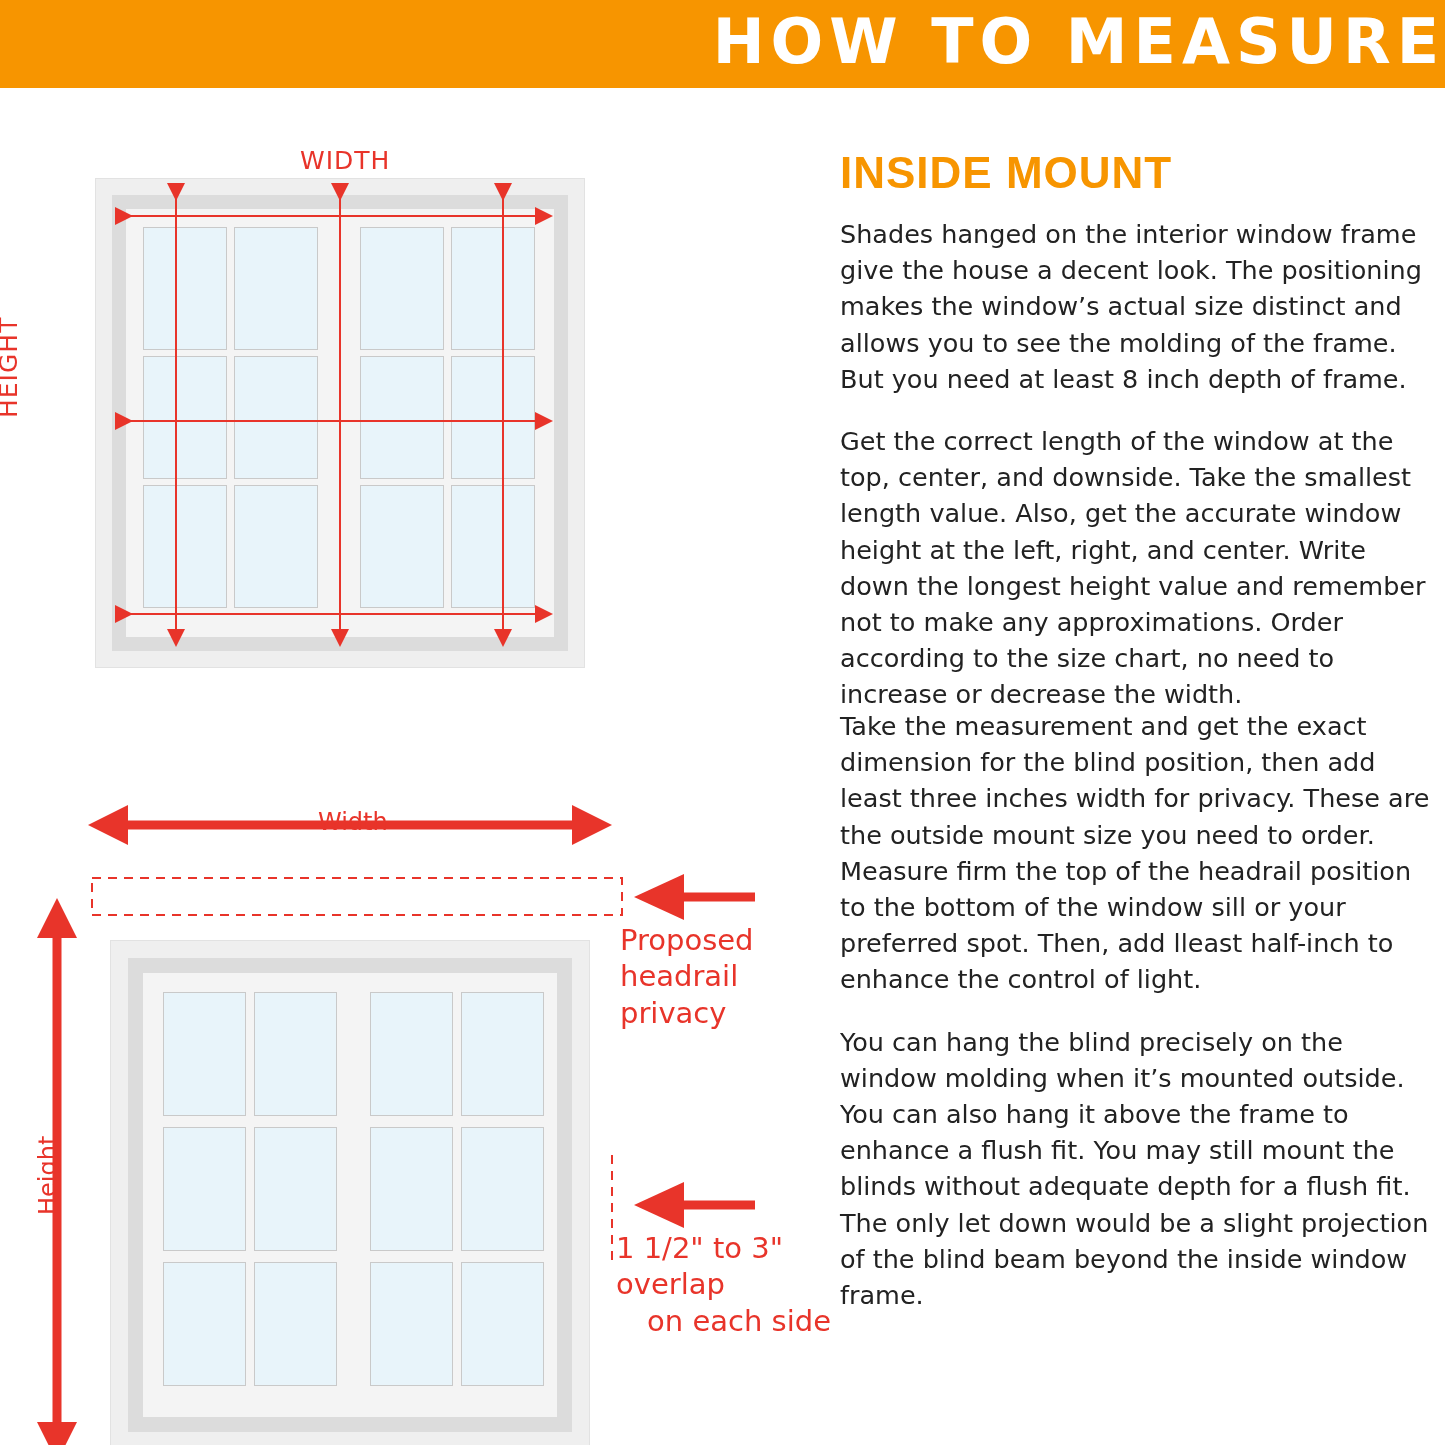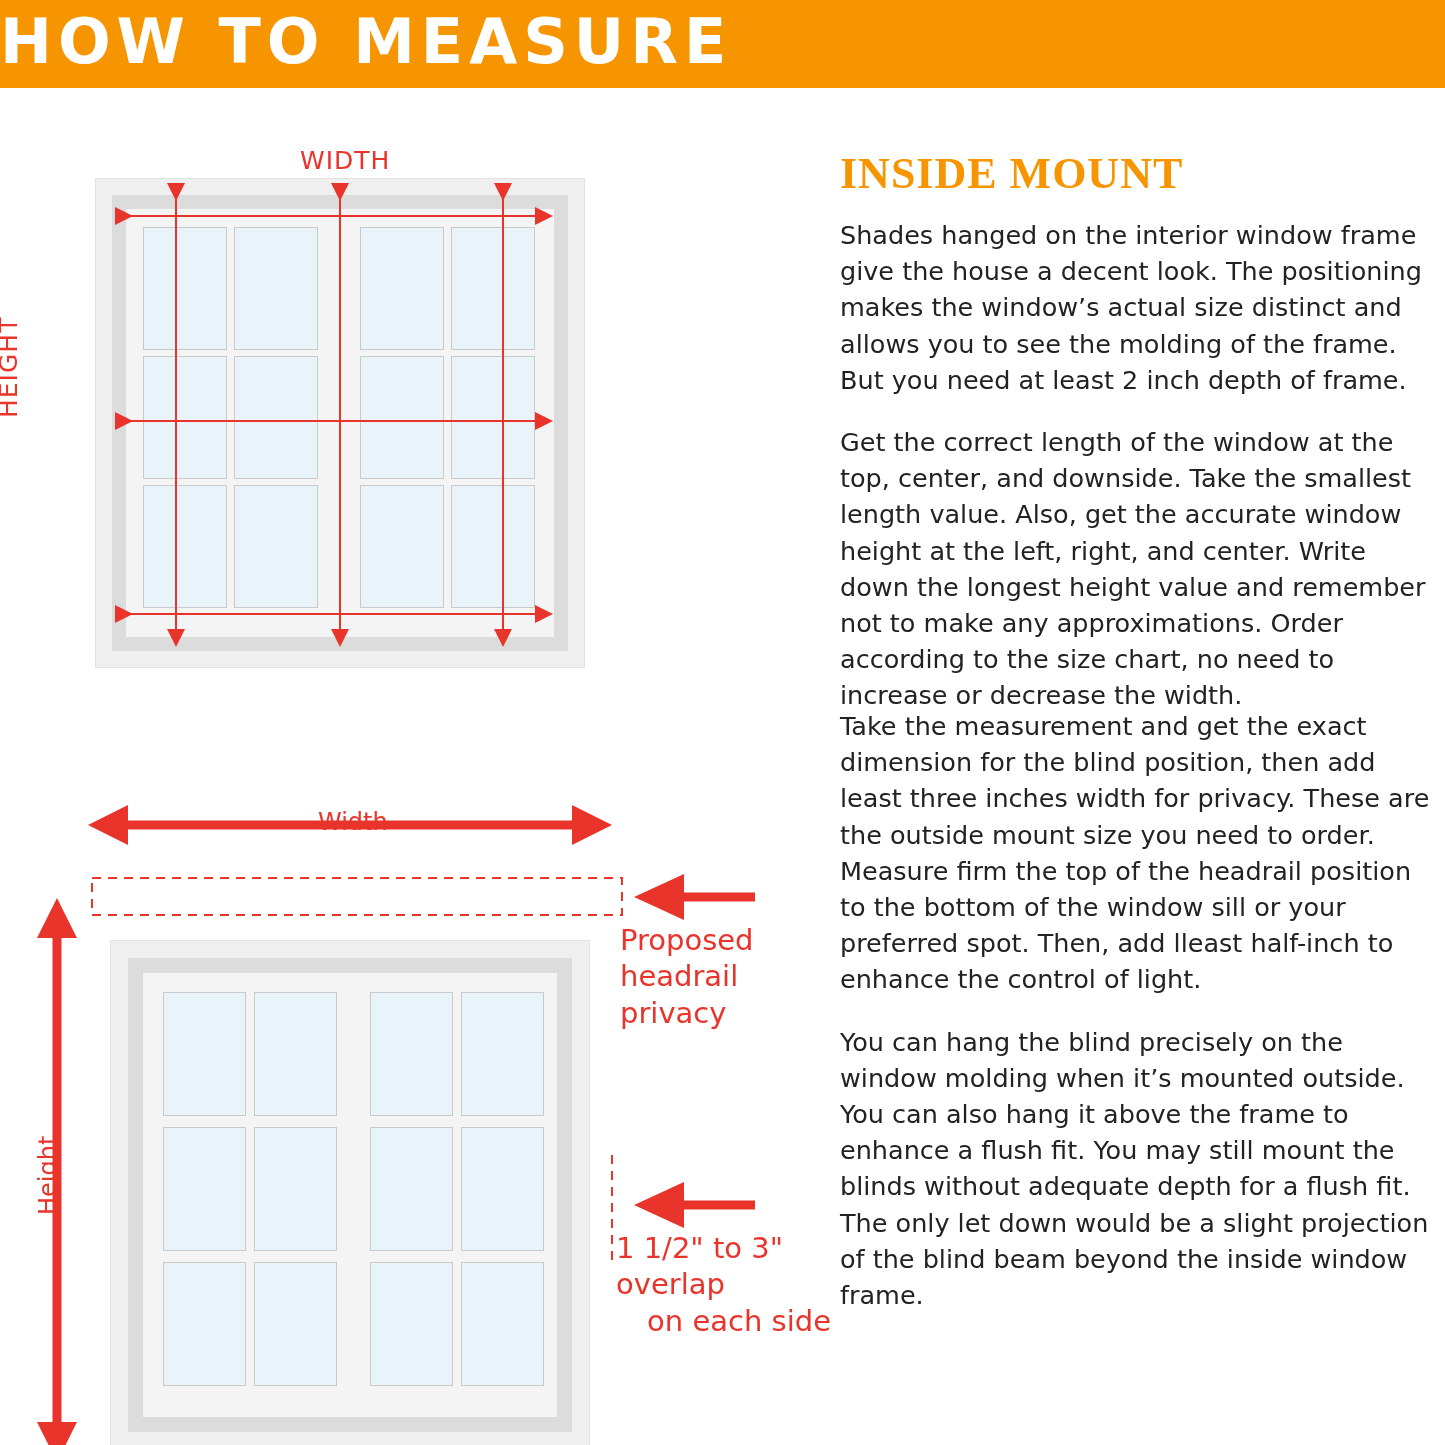--- a/index.html
+++ b/index.html
@@ -15,21 +15,21 @@
 
   
   .header-bar {
     position: absolute;
     left: 0; top: 0;
     width: 1445px;
     height: 88px;
     background: #F79500;
     display: flex;
     align-items: center;
-    justify-content: flex-start;
+    justify-content: flex-end;
   }
   .header-title {
     color: #ffffff;
     font-size: 62px;
     font-weight: bold;
     letter-spacing: 6px;
     font-family: "DejaVu Sans", sans-serif;
     line-height: 1;
     padding-bottom: 4px;
   }
@@ -37,21 +37,21 @@
   
   .left-col { position: absolute; left: 0; top: 88px; width: 830px; height: 1401px; }
   .right-col { position: absolute; left: 840px; top: 100px; width: 600px; height: 1345px; }
 
   .section-heading {
     color: #F79500;
     font-size: 44px;
     font-weight: bold;
     letter-spacing: 1px;
     margin: 0 0 18px 0;
-    font-family: Liberation Serif, serif;
+    font-family: Liberation Sans, sans-serif;
   }
   .body-text {
     color: #222222;
     font-size: 25.5px;
     line-height: 1.42;
     margin: 0 0 26px 0;
     font-family: "DejaVu Sans", sans-serif;
   }
 
   
@@ -248,21 +248,21 @@
       <div style="text-align:right;">on each side</div>
     </div>
 
   </div>
 </div>
 
 <div class="right-col">
 
   <section style="position:absolute; left:0; top:48px; width:600px;">
     <h2 class="section-heading">INSIDE MOUNT</h2>
-    <p class="body-text">Shades hanged on the interior window frame give the house a decent look. The positioning makes the window’s actual size distinct and allows you to see the molding of the frame. But you need at least 2 inch depth of frame.</p>
+    <p class="body-text">Shades hanged on the interior window frame give the house a decent look. The positioning makes the window’s actual size distinct and allows you to see the molding of the frame. But you need at least 8 inch depth of frame.</p>
     <p class="body-text">Get the correct length of the window at the top, center, and downside. Take the smallest length value. Also, get the accurate window height at the left, right, and center. Write down the longest height value and remember not to make any approximations. Order according to the size chart, no need to increase or decrease the width.</p>
   </section>
 
   <section style="position:absolute; left:0; top:608px; width:600px;">
     <p class="body-text">Take the measurement and get the exact dimension for the blind position, then add least three inches width for privacy. These are the outside mount size you need to order. Measure firm the top of the headrail position to the bottom of the window sill or your preferred spot. Then, add lleast half-inch to enhance the control of light.</p>
     <p class="body-text">You can hang the blind precisely on the window molding when it’s mounted outside. You can also hang it above the frame to enhance a flush fit. You may still mount the blinds without adequate depth for a flush fit. The only let down would be a slight projection of the blind beam beyond the inside window frame.</p>
   </section>
 </div>
 
 </body></html>

